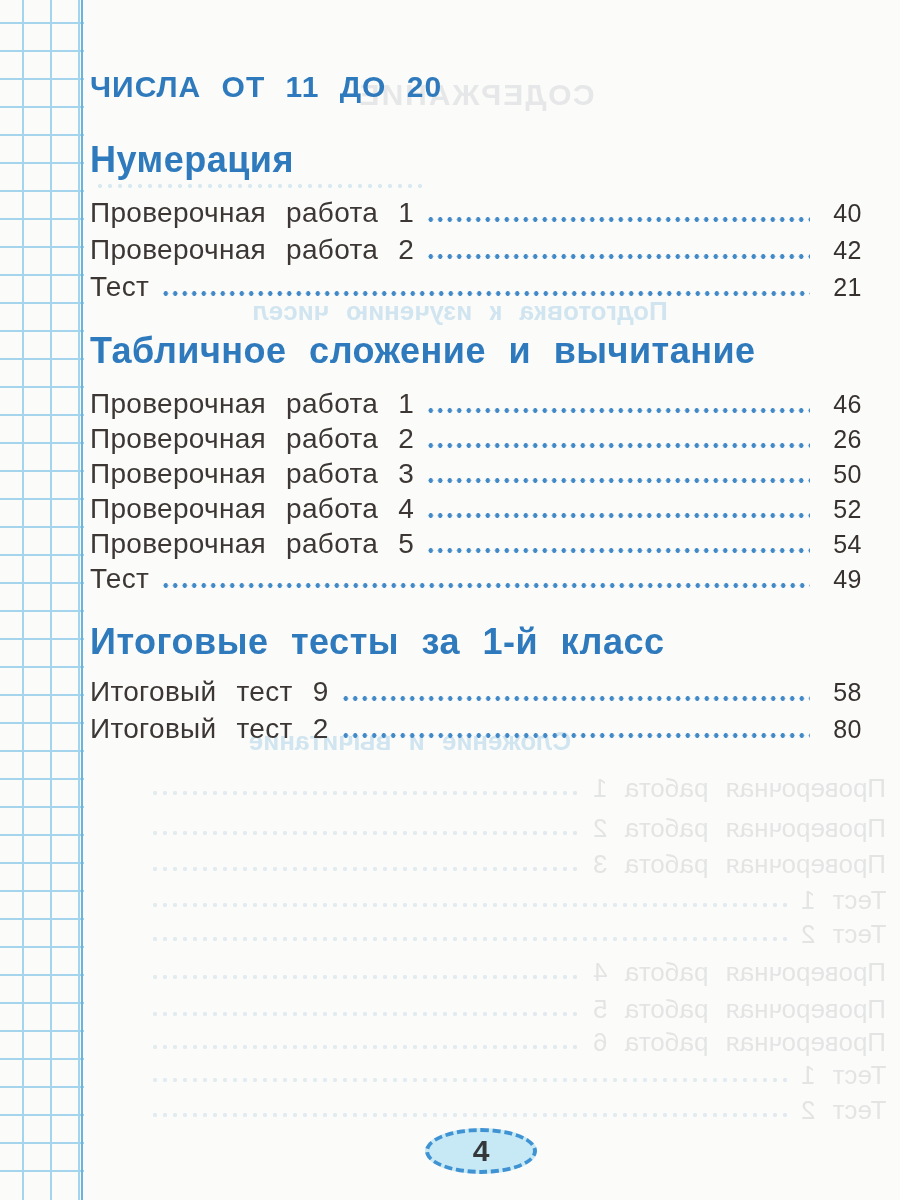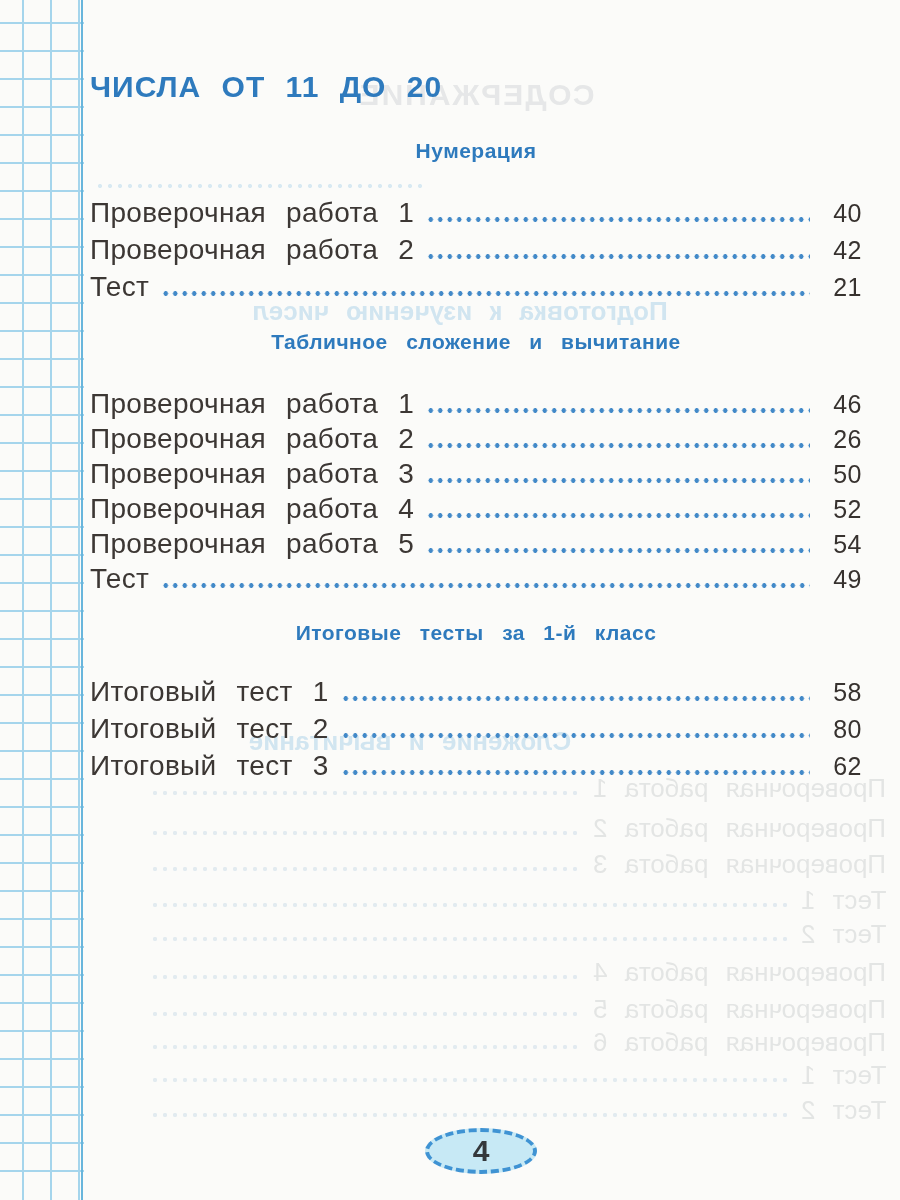--- a/index.html
+++ b/index.html
@@ -70,22 +70,22 @@
 
   
   .content{position:absolute;left:90px;right:38px;top:0;bottom:0;}
 
   .page-title{
     position:absolute;left:0;right:0;top:70px;
     color:var(--accent-blue);font-weight:bold;font-size:30px;
     letter-spacing:1px;word-spacing:11px;
   }
   .section-heading{
-    position:absolute;left:0;right:0;text-align:center;
-    color:var(--accent-blue);font-weight:bold;font-size:21px;
+    position:absolute;left:0;right:0;
+    color:var(--accent-blue);font-weight:bold;font-size:36px;
     letter-spacing:0.5px;word-spacing:12px;
   }
   .head-1{top:139px;}
   .head-2{top:330px;}
   .head-3{top:621px;}
 
   .toc-rows{position:absolute;left:0;right:0;}
   .rows-1{top:193px;}
   .rows-2{top:386px;}
   .rows-3{top:672px;}
@@ -224,33 +224,28 @@
     <div class="toc-row">
       <span class="toc-label">Тест</span>
       <span class="toc-dots"></span>
       <span class="toc-page">49</span>
     </div>
   </div>
 
   <div class="section-heading head-3">Итоговые тесты за 1-й класс</div>
   <div class="toc-rows rows-3">
     <div class="toc-row">
-      <span class="toc-label">Итоговый тест 1</span>
+      <span class="toc-label">Итоговый тест 9</span>
       <span class="toc-dots"></span>
       <span class="toc-page">58</span>
     </div>
     <div class="toc-row">
       <span class="toc-label">Итоговый тест 2</span>
       <span class="toc-dots"></span>
       <span class="toc-page">80</span>
-    </div>
-    <div class="toc-row">
-      <span class="toc-label">Итоговый тест 3</span>
-      <span class="toc-dots"></span>
-      <span class="toc-page">62</span>
     </div>
   </div>
 
 </div>
 
 <div class="page-badge">
   <span class="num">4</span>
 </div>
 
 </body></html>

